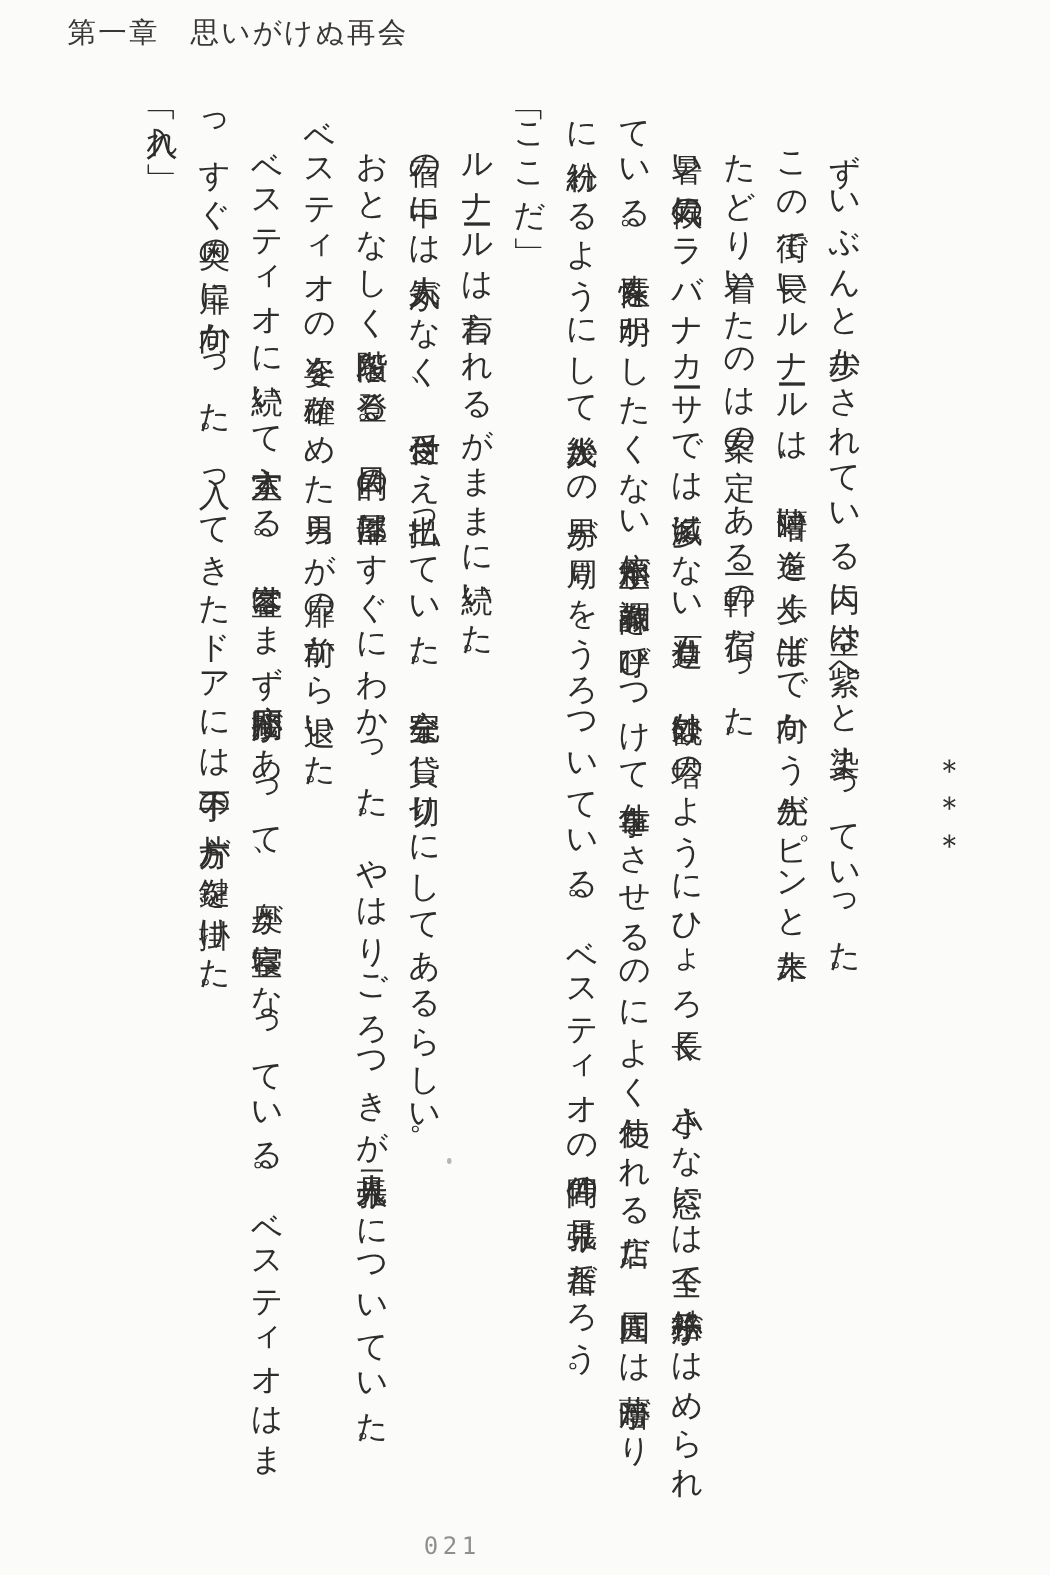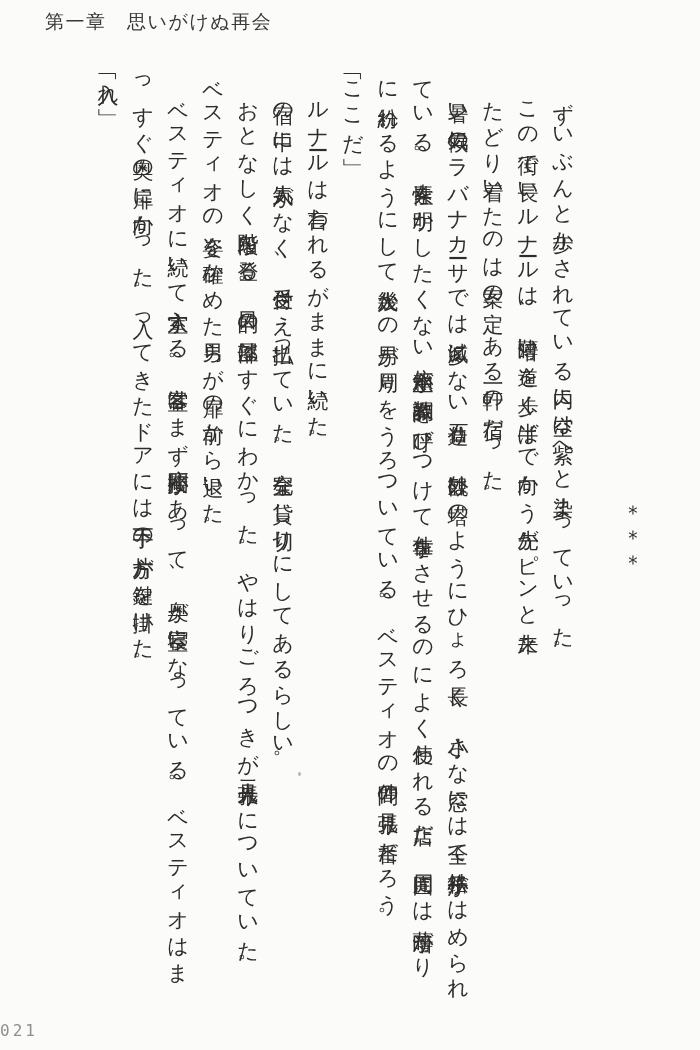--- a/index.html
+++ b/index.html
@@ -56,20 +56,21 @@
     text-align: center;
     letter-spacing: 4px;
     margin-left: 35px; 
     color: #333130;
   }
   .page-number {
     position: absolute;
     bottom: 10px;
     left: 0;
     width: 603px;
+    text-align: center;
     font-family: "DejaVu Sans Mono", "Liberation Mono", monospace;
     font-size: 16px;
     letter-spacing: 3px;
     color: #8f8f8f;
   }
   .scan-speck {
     position: absolute;
     left: 298px;
     top: 772px;
     width: 3px;

